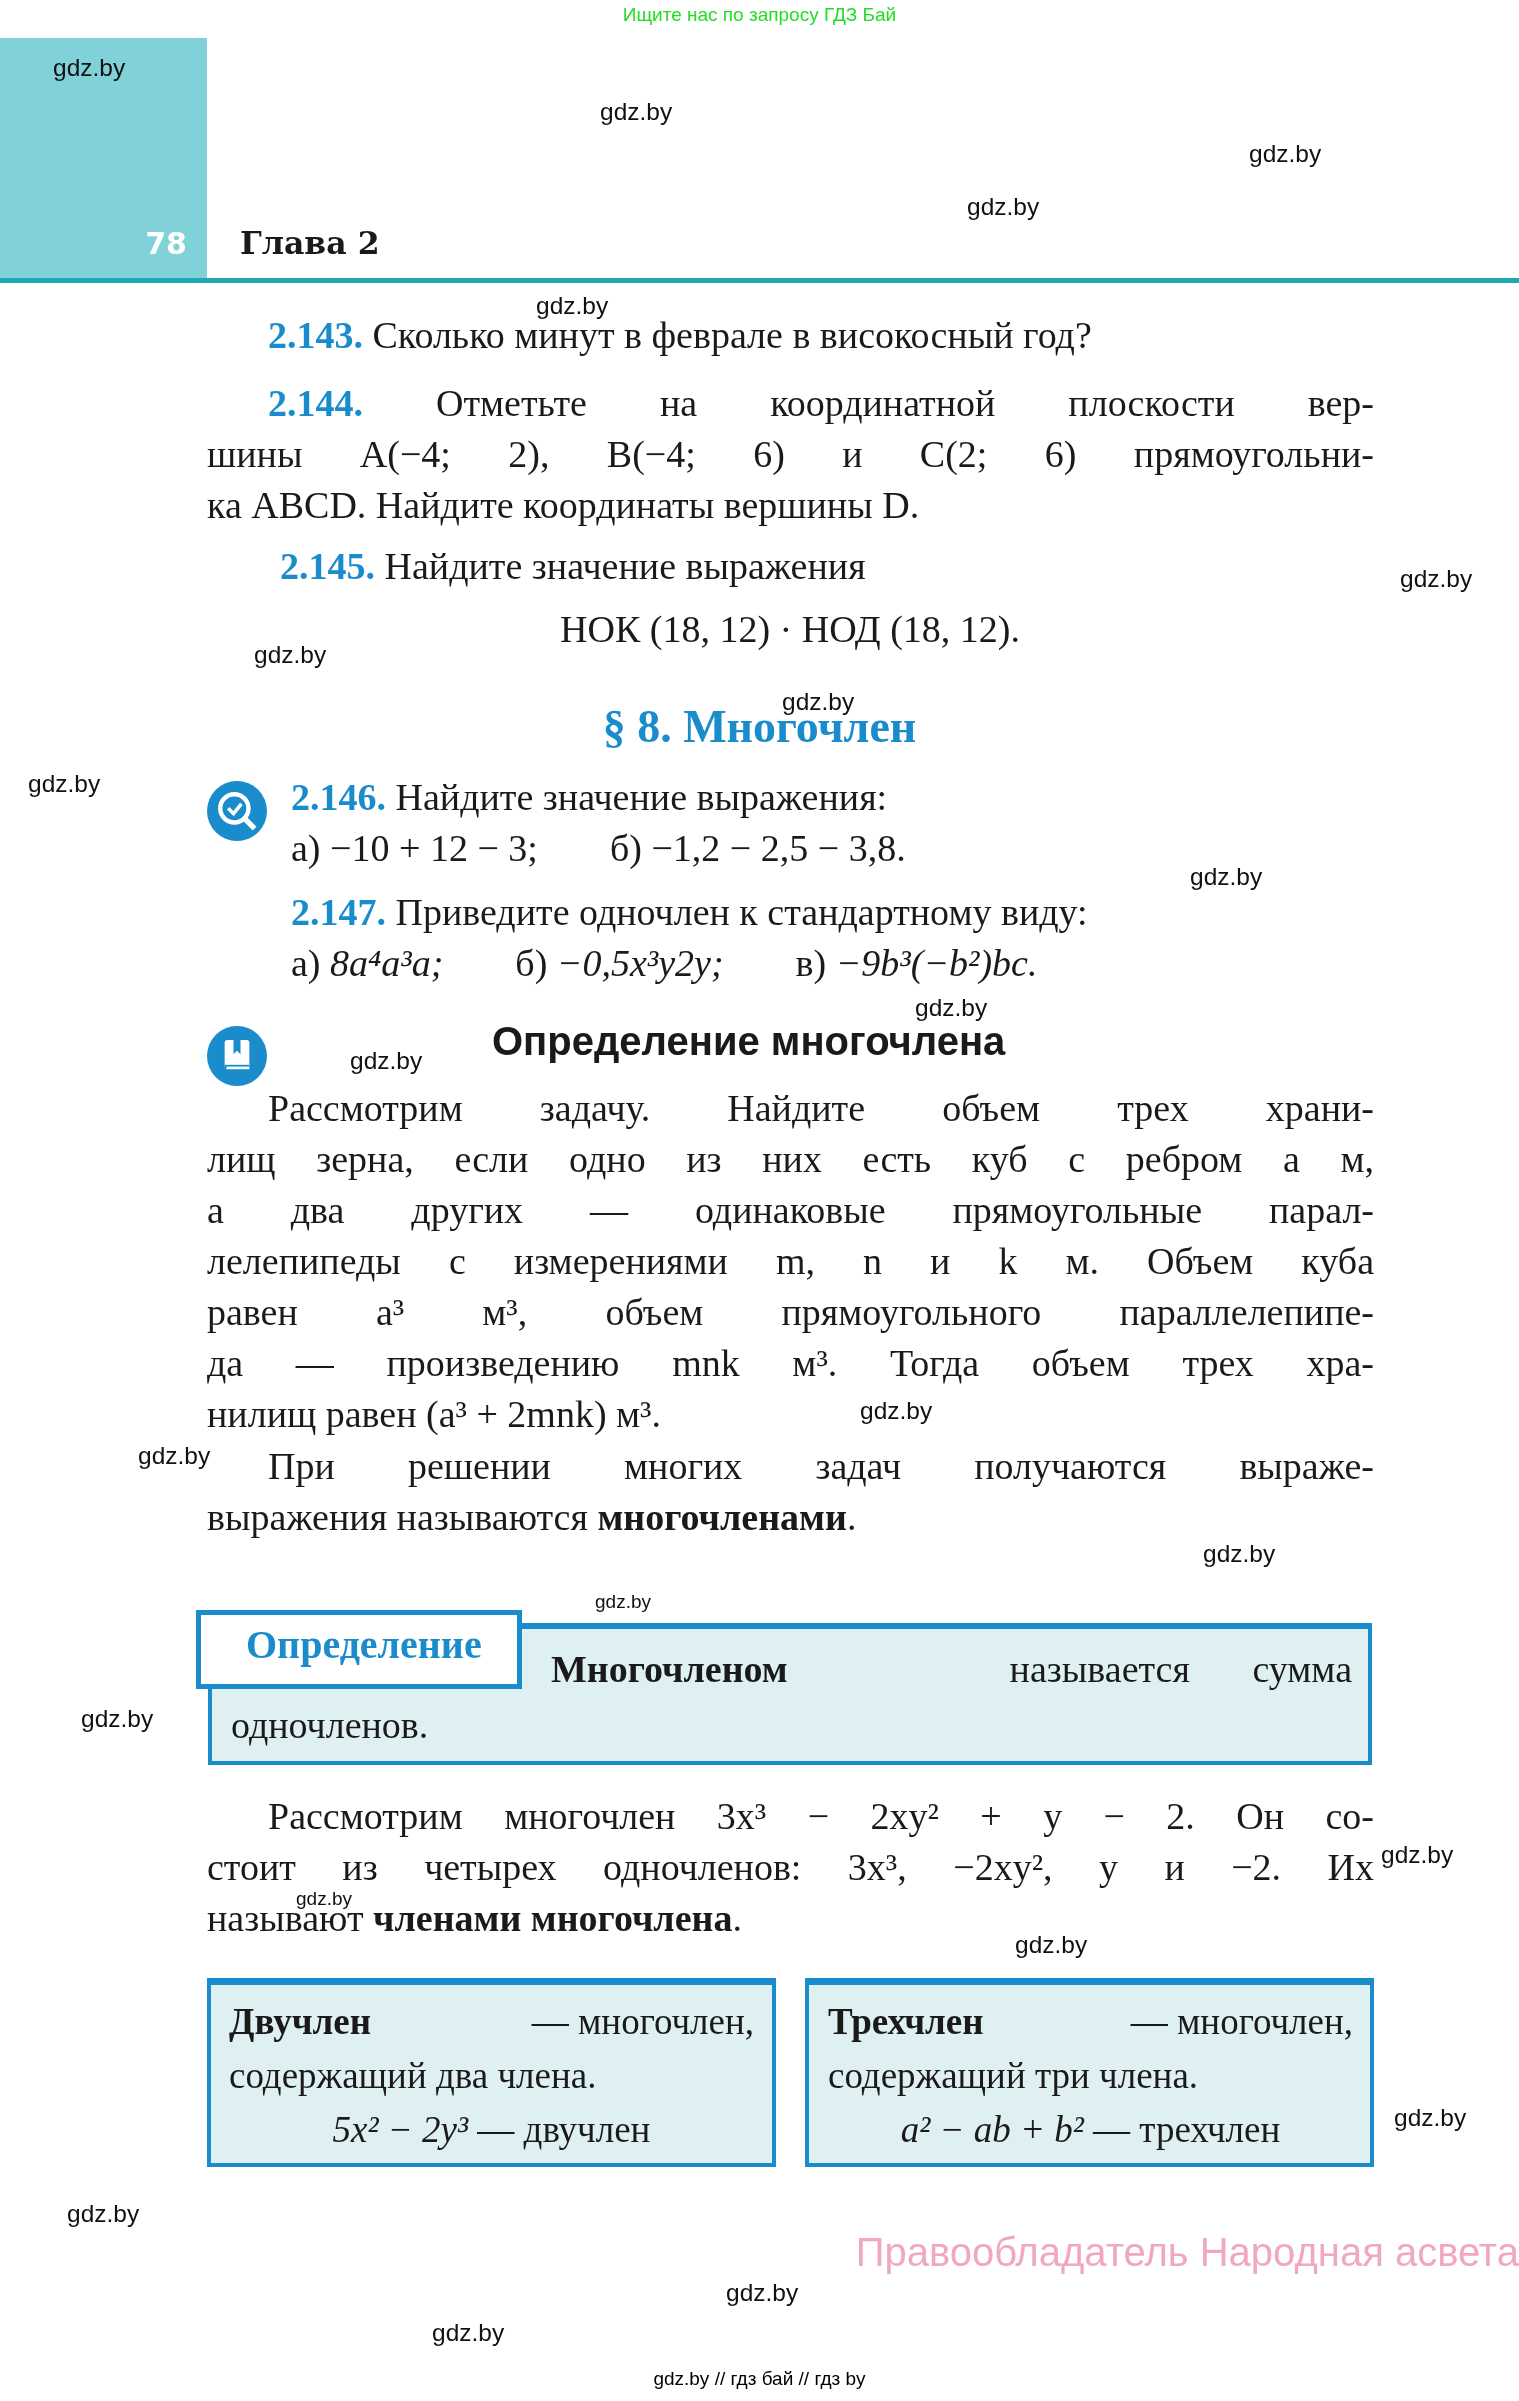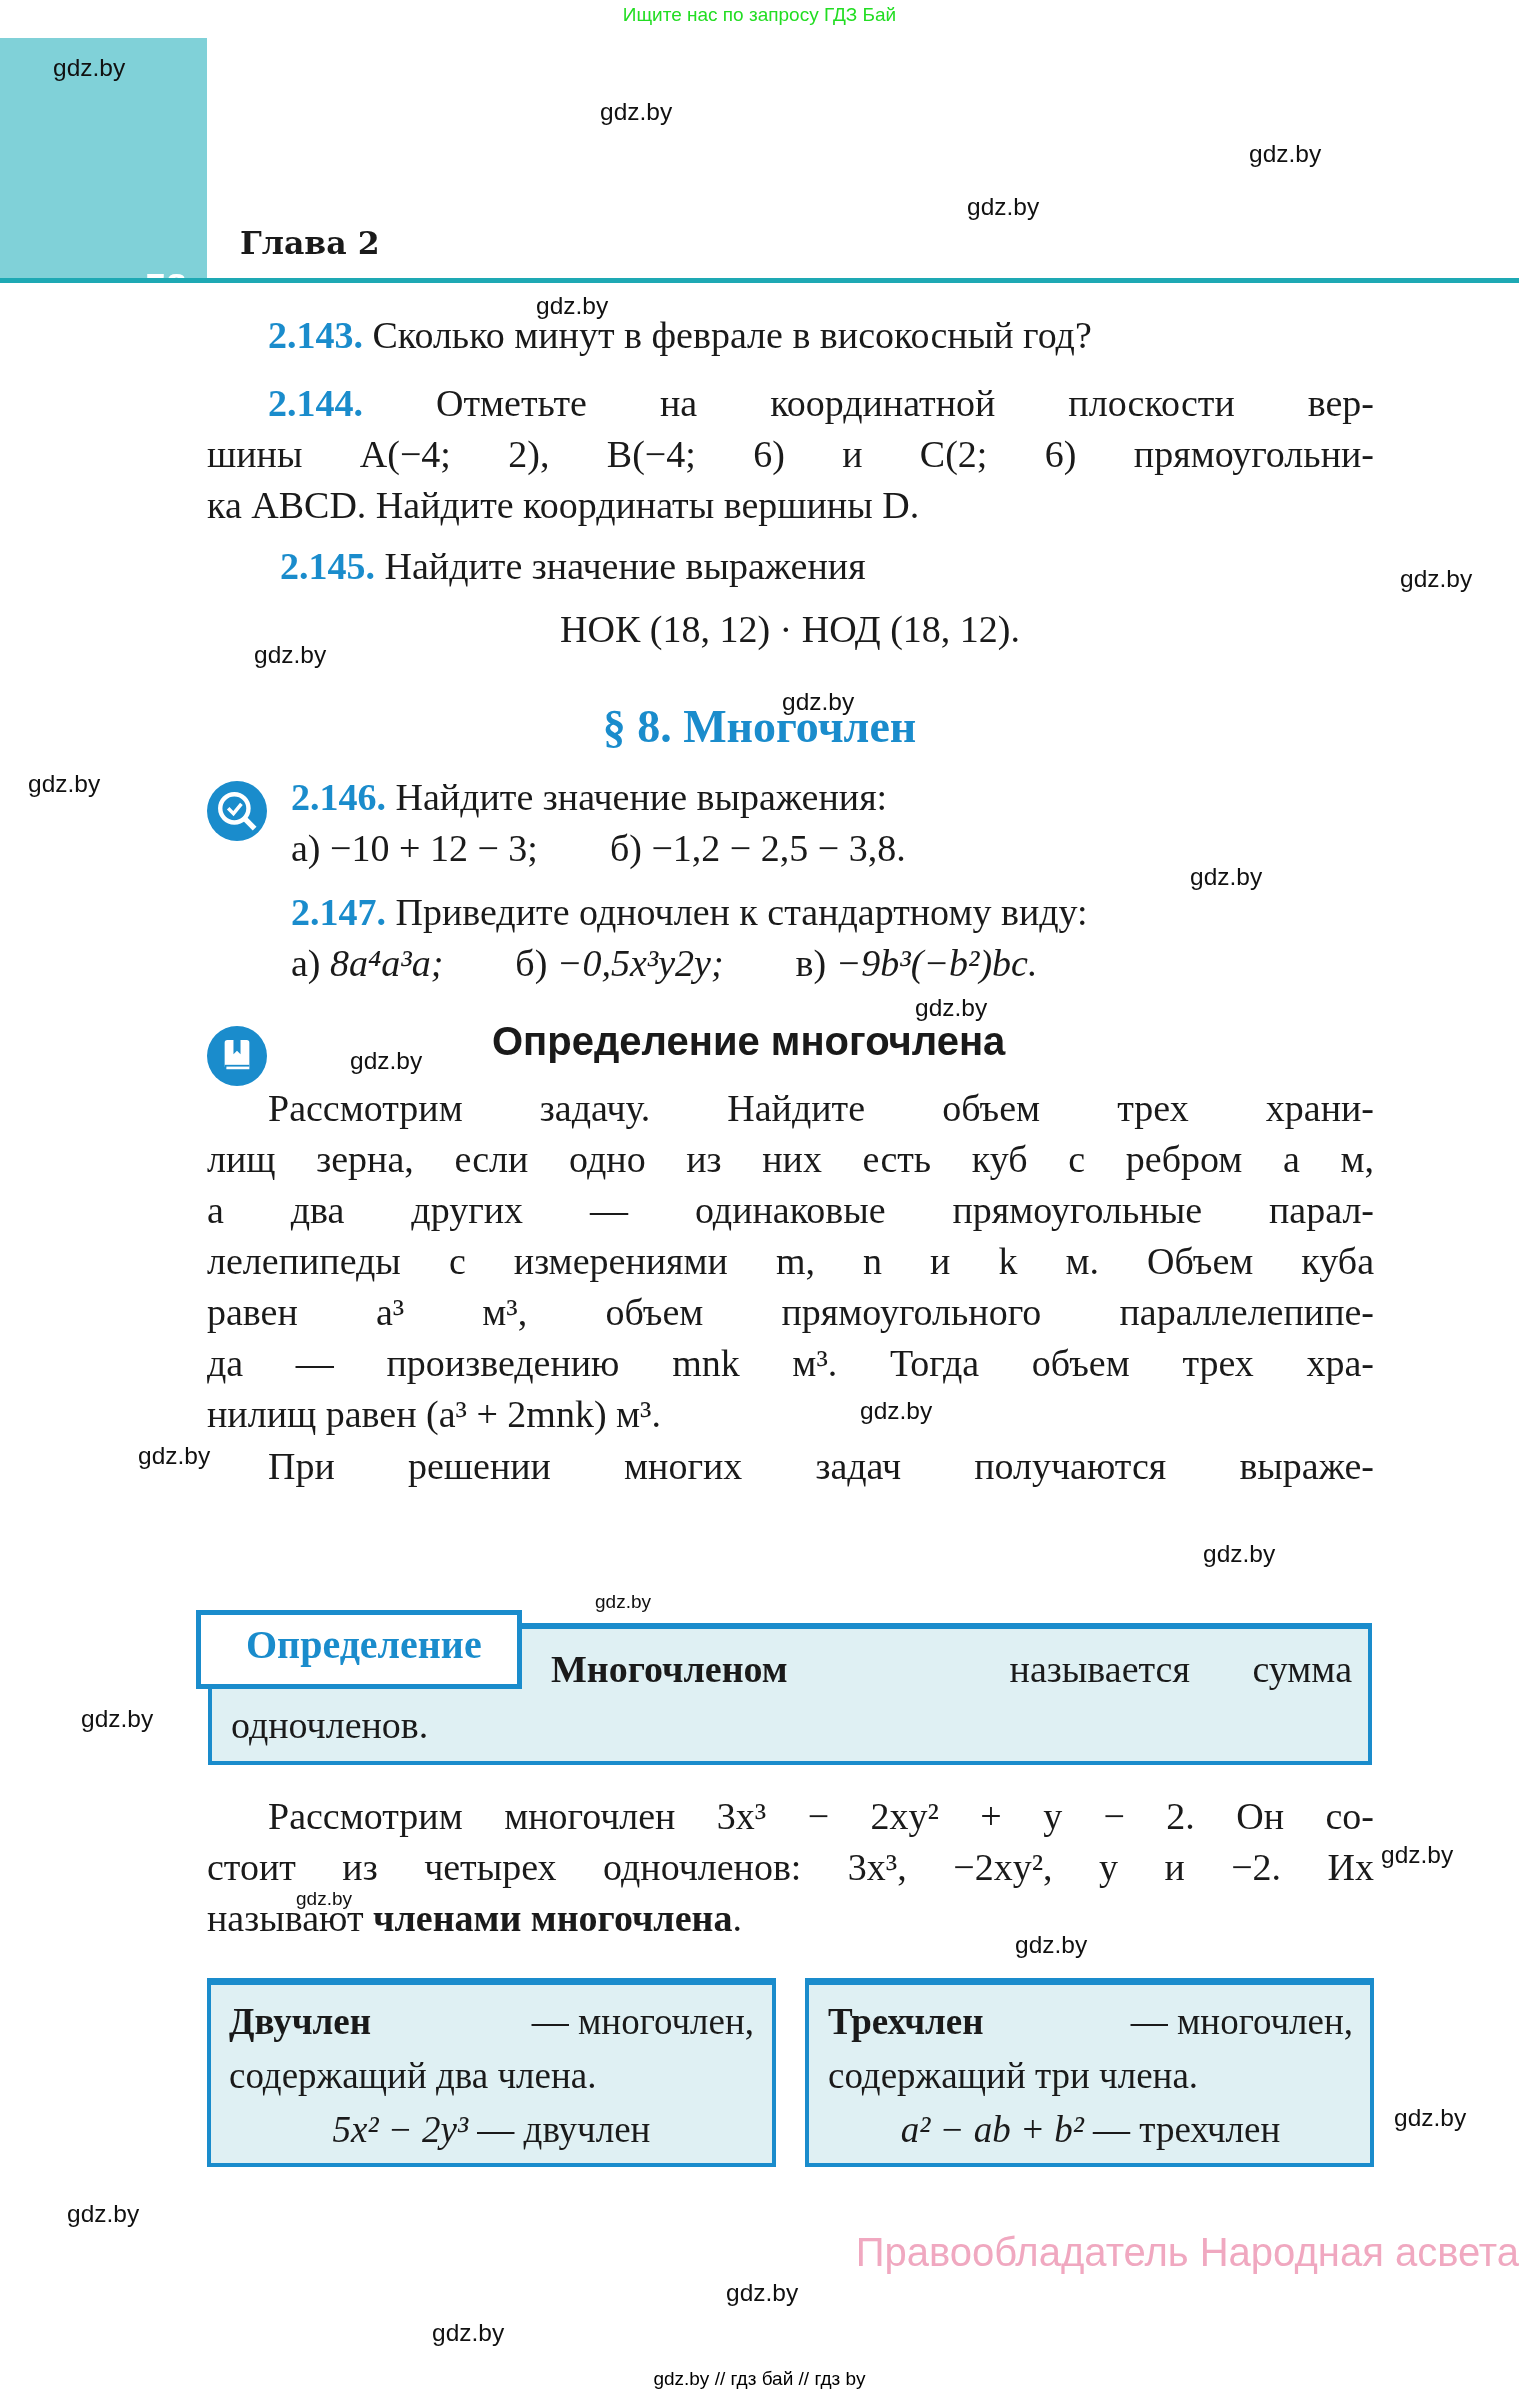--- a/index.html
+++ b/index.html
@@ -3,21 +3,21 @@
 <meta charset="utf-8">
 <style>
   html, body { margin: 0; padding: 0; background: #ffffff; }
   body { width: 1519px; height: 2401px; position: relative; overflow: hidden;
          font-family: "DejaVu Serif", "Liberation Serif", serif; color: #1a1a1a; }
   .abs { position: absolute; }
   .top-banner { left: 0; top: 3.5px; width: 1519px; text-align: center; color: #22dd22;
                 font-family: "Liberation Sans", sans-serif; font-size: 19px; }
   .side-tab { left: 0; top: 38px; width: 207px; height: 242px; background: #80d1d8; }
   .page-num { left: 0; top: 226px; width: 187px; text-align: right; color: #ffffff;
-              font-family: "DejaVu Sans", sans-serif; font-weight: bold; font-size: 30px; margin-top: 42px; }
+              font-family: "DejaVu Sans", sans-serif; font-weight: bold; font-size: 30px; }
   .chapter { left: 240px; top: 224px; font-family: "DejaVu Serif", serif; font-weight: bold; font-size: 31.5px; }
   .header-rule { left: 0; top: 278px; width: 1519px; height: 5.3px; background: #1ea9b4; }
   .wm { font-family: "Liberation Sans", sans-serif; font-size: 24.5px; color: #111; }
   .wm-sm { font-family: "Liberation Sans", sans-serif; font-size: 19px; color: #111; }
   .para { font-size: 38px; line-height: 51px; font-family: "Liberation Serif", "DejaVu Serif", serif; }
   .num { color: #1a8ccc; font-weight: bold; margin-top: 8px; }
   .just { text-align: justify; text-align-last: justify; }
   .section-title { left: 0; width: 1519px; top: 700px; text-align: center; color: #1a8ccc;
                    font-family: "Liberation Serif", serif; font-weight: bold; font-size: 46px; }
   .icon-circle { width: 60px; height: 60px; border-radius: 50%; background: #1a8ccc; }
@@ -144,20 +144,21 @@
   <div class="just">лищ зерна, если одно из них есть куб с ребром a м,</div>
   <div class="just">а два других — одинаковые прямоугольные парал-</div>
   <div class="just">лелепипеды с измерениями m, n и k м. Объем куба</div>
   <div class="just">равен a³ м³, объем прямоугольного параллелепипе-</div>
   <div class="just">да — произведению mnk м³. Тогда объем трех хра-</div>
   <div>нилищ равен (a³ + 2mnk) м³.</div>
 </div>
 
 <div class="abs para" style="left:207px;top:1441px;width:1167px">
   <div class="just" style="padding-left:61px">При решении многих задач получаются выраже-</div>
+  <div><span>выражения называются</span> <b>многочленами</b>.</div>
 </div>
 
 <div class="abs def-box"></div>
 <div class="abs def-tab"></div>
 <div class="abs def-tab-label">Определение</div>
 <div class="abs para" style="left:551px;top:1644px;width:801px;display:flex;justify-content:space-between">
   <b>Многочленом</b>
   <span style="word-spacing:53px">называется сумма</span>
 </div>
 <div class="abs para" style="left:231px;top:1700px">одночленов.</div>

